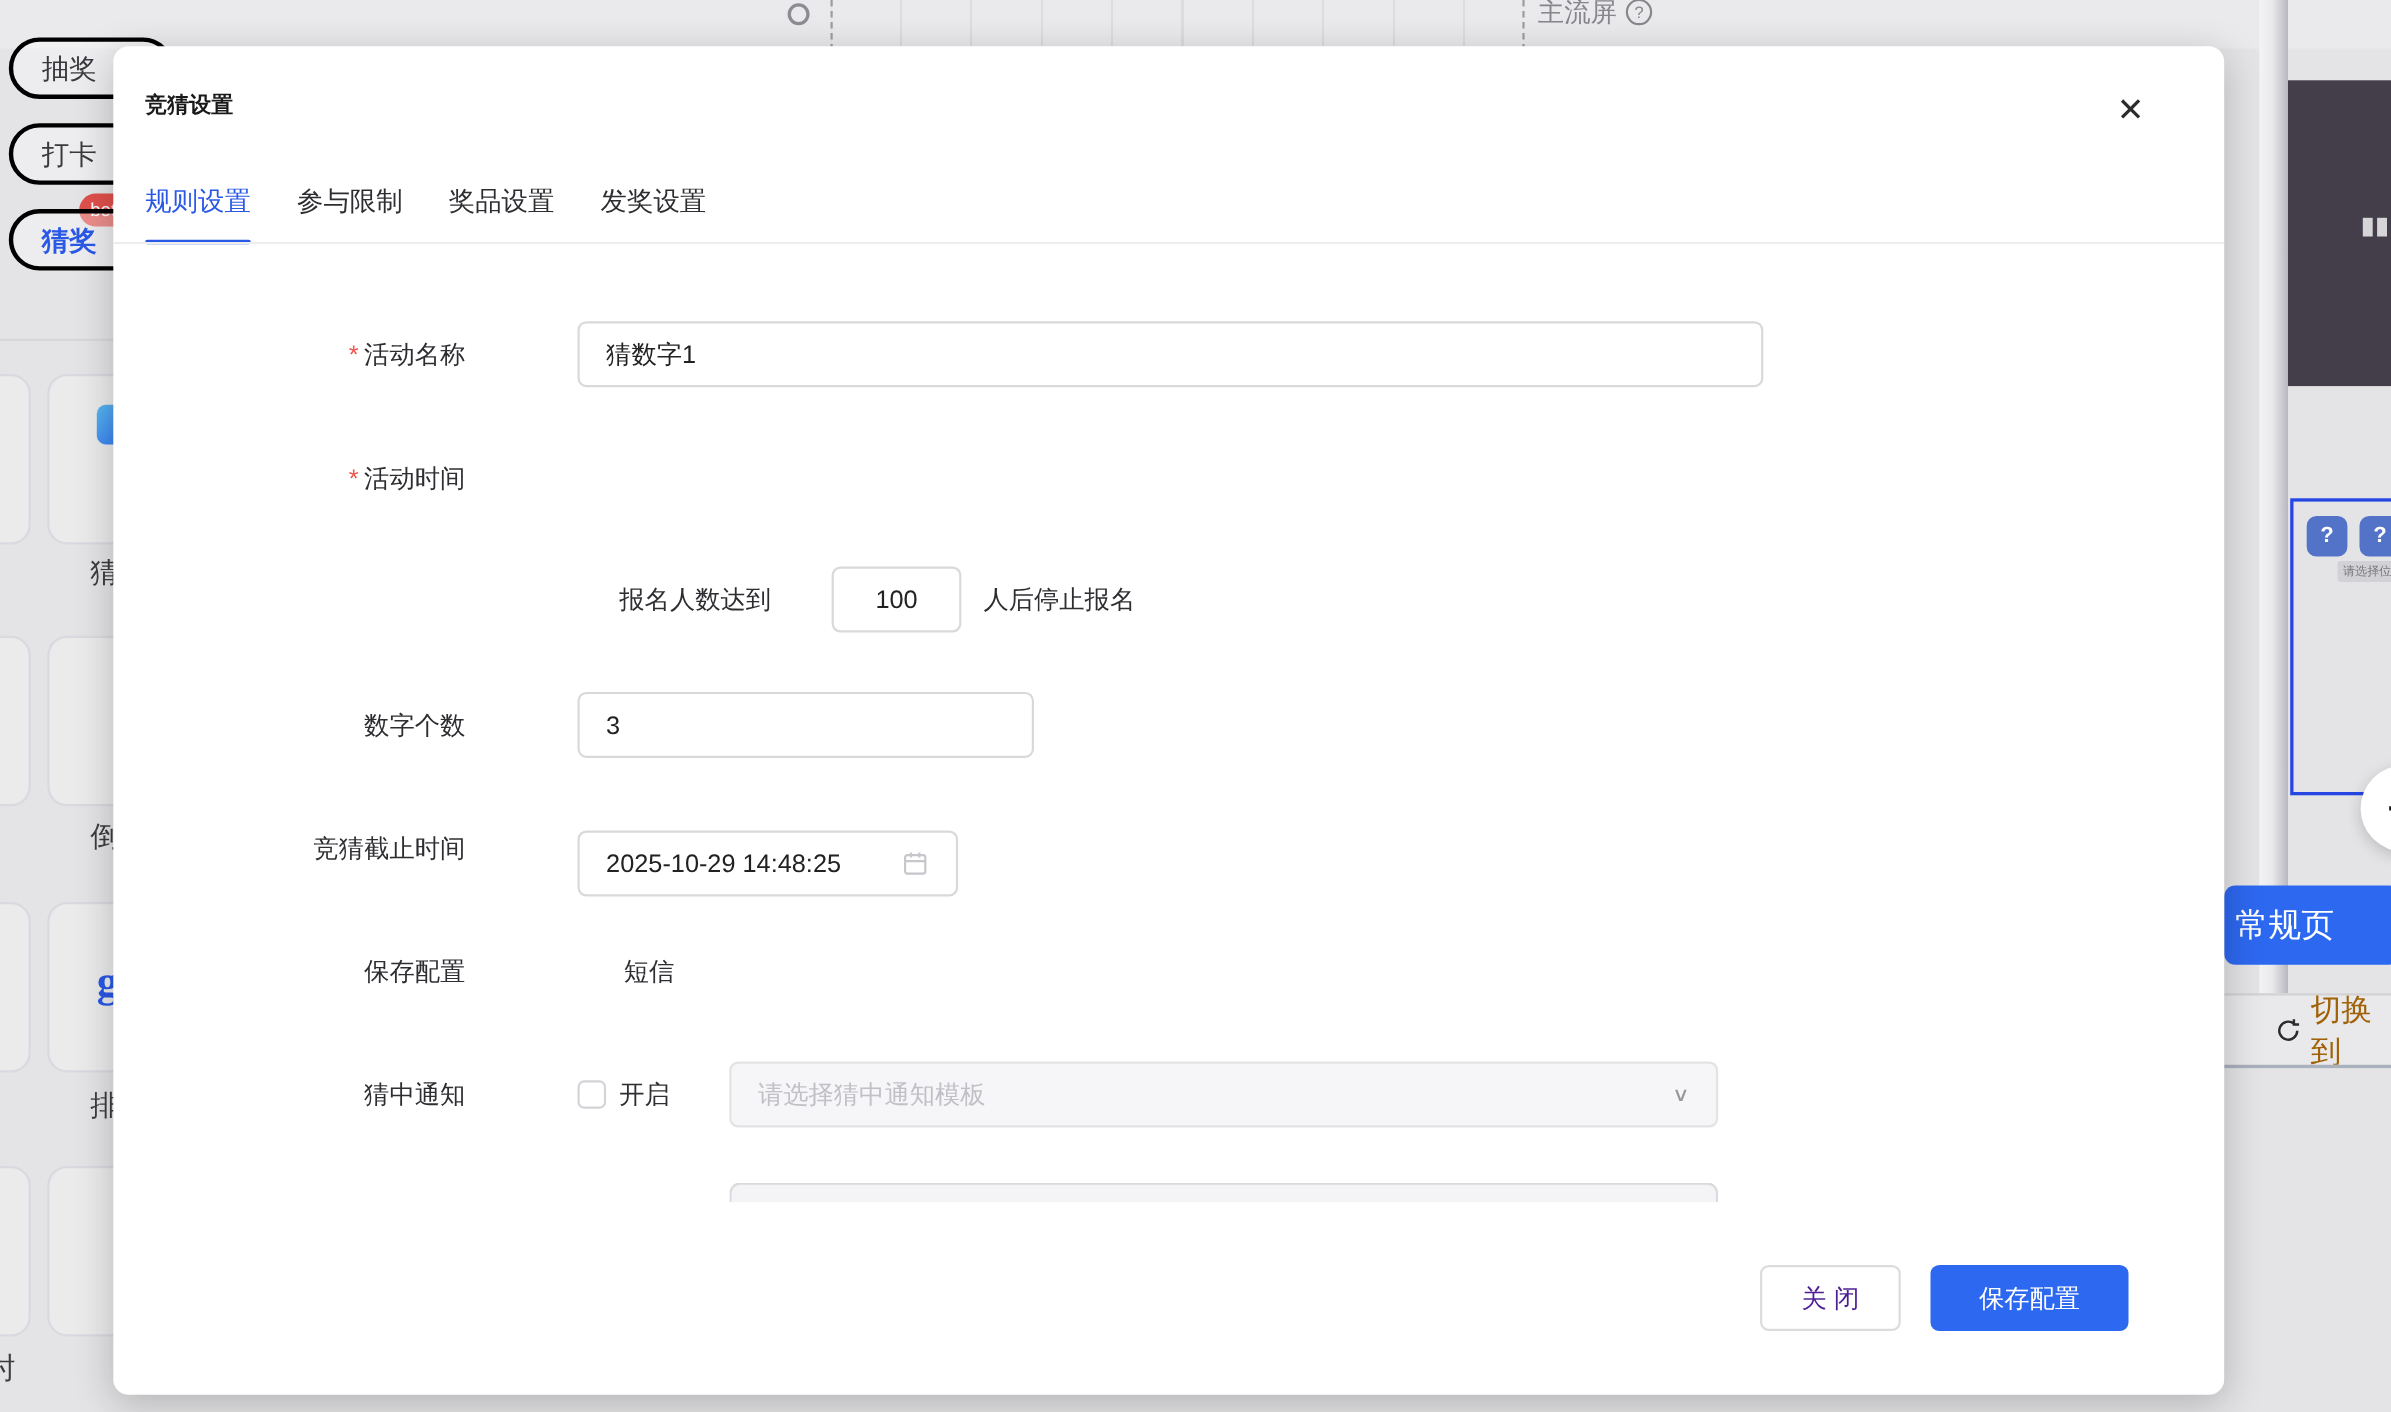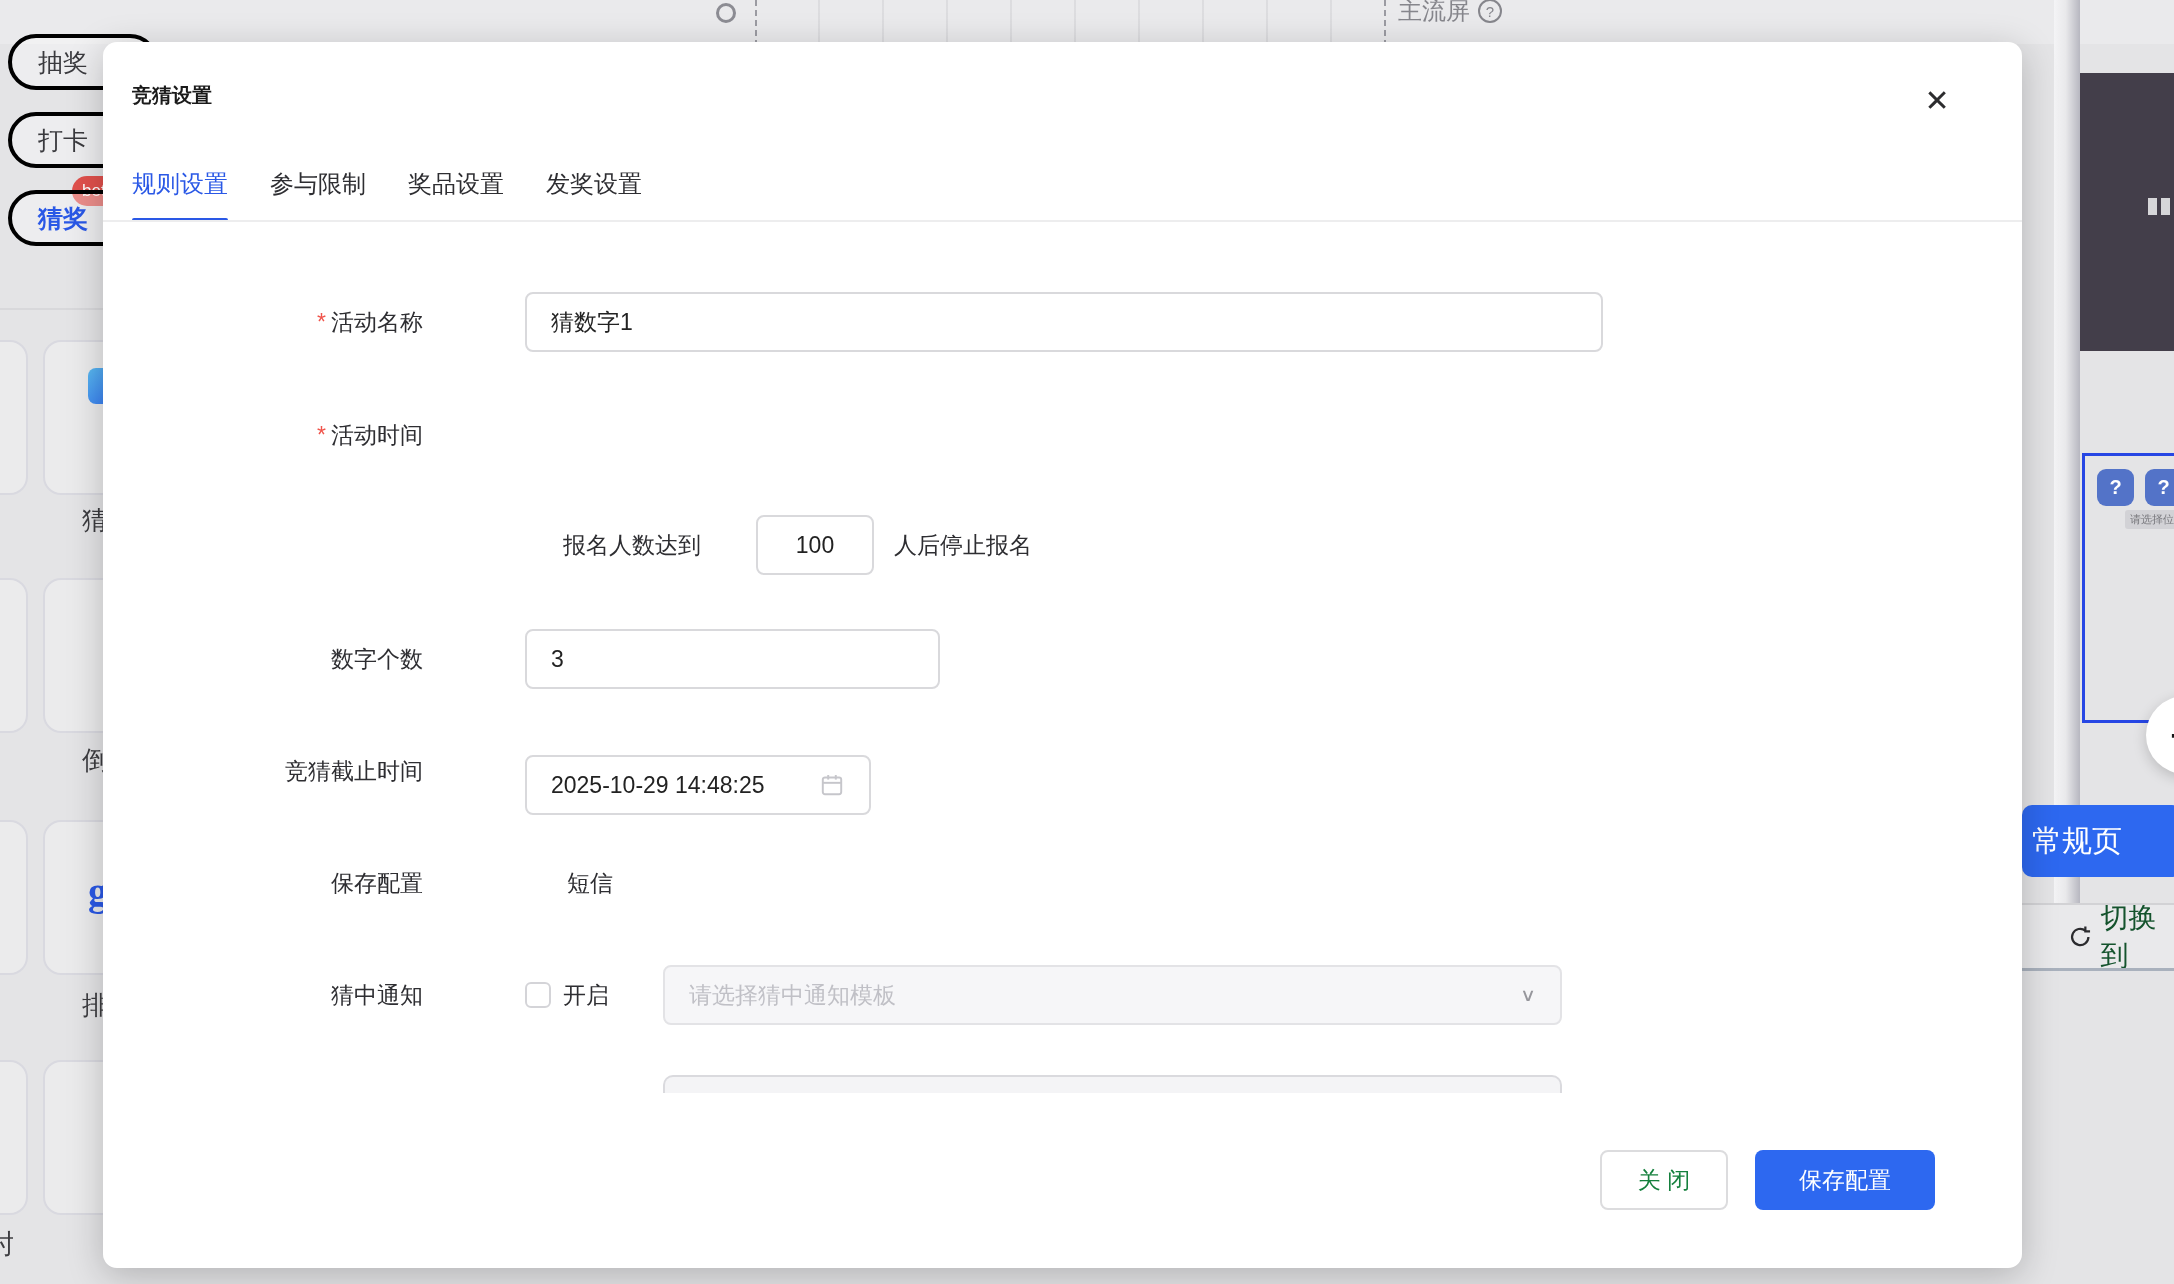--- a/index.html
+++ b/index.html
@@ -58,21 +58,21 @@
   .qtile{top:13px;width:37px;height:37px;border-radius:9px;background:#5373c8;color:#fff;
     font-size:20px;font-weight:bold;display:flex;align-items:center;justify-content:center;position:absolute}
   .chip{position:absolute;left:40px;top:54px;height:19px;width:86px;background:#d2d2d6;border-radius:3px;
     font-size:11px;color:#77777c;padding:2px 5px;white-space:nowrap;overflow:hidden}
   .plusbtn{left:2146px;top:696px;width:78px;height:78px;border-radius:50%;background:#fff;
     box-shadow:0 4px 14px rgba(0,0,0,.18);display:flex;align-items:center;justify-content:center;
     font-size:54px;font-weight:300;color:#151515}
   .pagebtn{left:2022px;top:805px;width:160px;height:72px;border-radius:10px;background:var(--primary);
     color:#fff;font-size:30px;display:flex;align-items:center;padding-left:10px}
   .switchrow{left:2022px;top:903px;width:152px;height:65px;background:#e9e9eb;border-top:2px solid #d2d2d5;
-    display:flex;align-items:center;padding-left:46px;gap:8px;font-size:28px;color:#14532d;overflow:hidden}
+    display:flex;align-items:center;padding-left:46px;gap:8px;font-size:28px;color:#a16207;overflow:hidden}
   .slider-line{left:2022px;top:968px;width:152px;height:3px;background:#a9b1bd}
 
   
   .dialog{left:103px;top:42px;width:1919px;height:1226px;background:#fff;border-radius:14px;
     box-shadow:0 8px 36px rgba(0,0,0,.22);z-index:10;overflow:hidden}
   .dlg-title{left:29px;top:40px;font-size:20px;font-weight:bold;color:#1a1a1a}
   .dlg-close{left:1810px;top:34px;width:48px;height:48px;display:flex;align-items:center;
     justify-content:center;font-size:30px;color:#2c2c2e;cursor:pointer}
   .tabs{left:29px;top:104px;display:flex;gap:42px}
   .tab{height:76px;line-height:76px;font-size:24px;color:#2e2e32;position:relative;cursor:pointer}
@@ -96,21 +96,21 @@
   .cb.on{background:var(--primary);position:relative}
   .cb.on::after{content:"";position:absolute;left:9px;top:4px;width:7px;height:13px;
     border:solid #fff;border-width:0 3px 3px 0;transform:rotate(40deg)}
   .cb.off{background:#fff;border:2px solid #d4d4d8}
   .radio{width:26px;height:26px;border-radius:50%;background:var(--primary);position:relative}
   .radio::after{content:"";position:absolute;left:8px;top:8px;width:10px;height:10px;border-radius:50%;background:#fff}
   .inline-lbl{height:60px;line-height:60px;font-size:23px;color:#2e2e32}
   .partial-field{left:560px;top:1033px;width:899px;height:18px;background:#f4f4f6;
     border:2px solid #dadade;border-bottom:none;border-radius:10px 10px 0 0}
   .btn{height:60px;border-radius:8px;font-size:23px;display:flex;align-items:center;justify-content:center;cursor:pointer}
-  .btn.ghost{width:128px;background:#fff;border:2px solid #dcdcde;color:#15803d}
+  .btn.ghost{width:128px;background:#fff;border:2px solid #dcdcde;color:#4c1d95}
   .btn.primary{width:180px;background:var(--primary);color:#fff}
 </style>
 </head>
 <body>
 
 <div class="abs topstrip"></div>
 <div class="abs gridlines"></div>
 <div class="abs dashline" style="left:755px"></div>
 <div class="abs dashline" style="left:1384px"></div>
 <div class="abs topcircle"></div>

